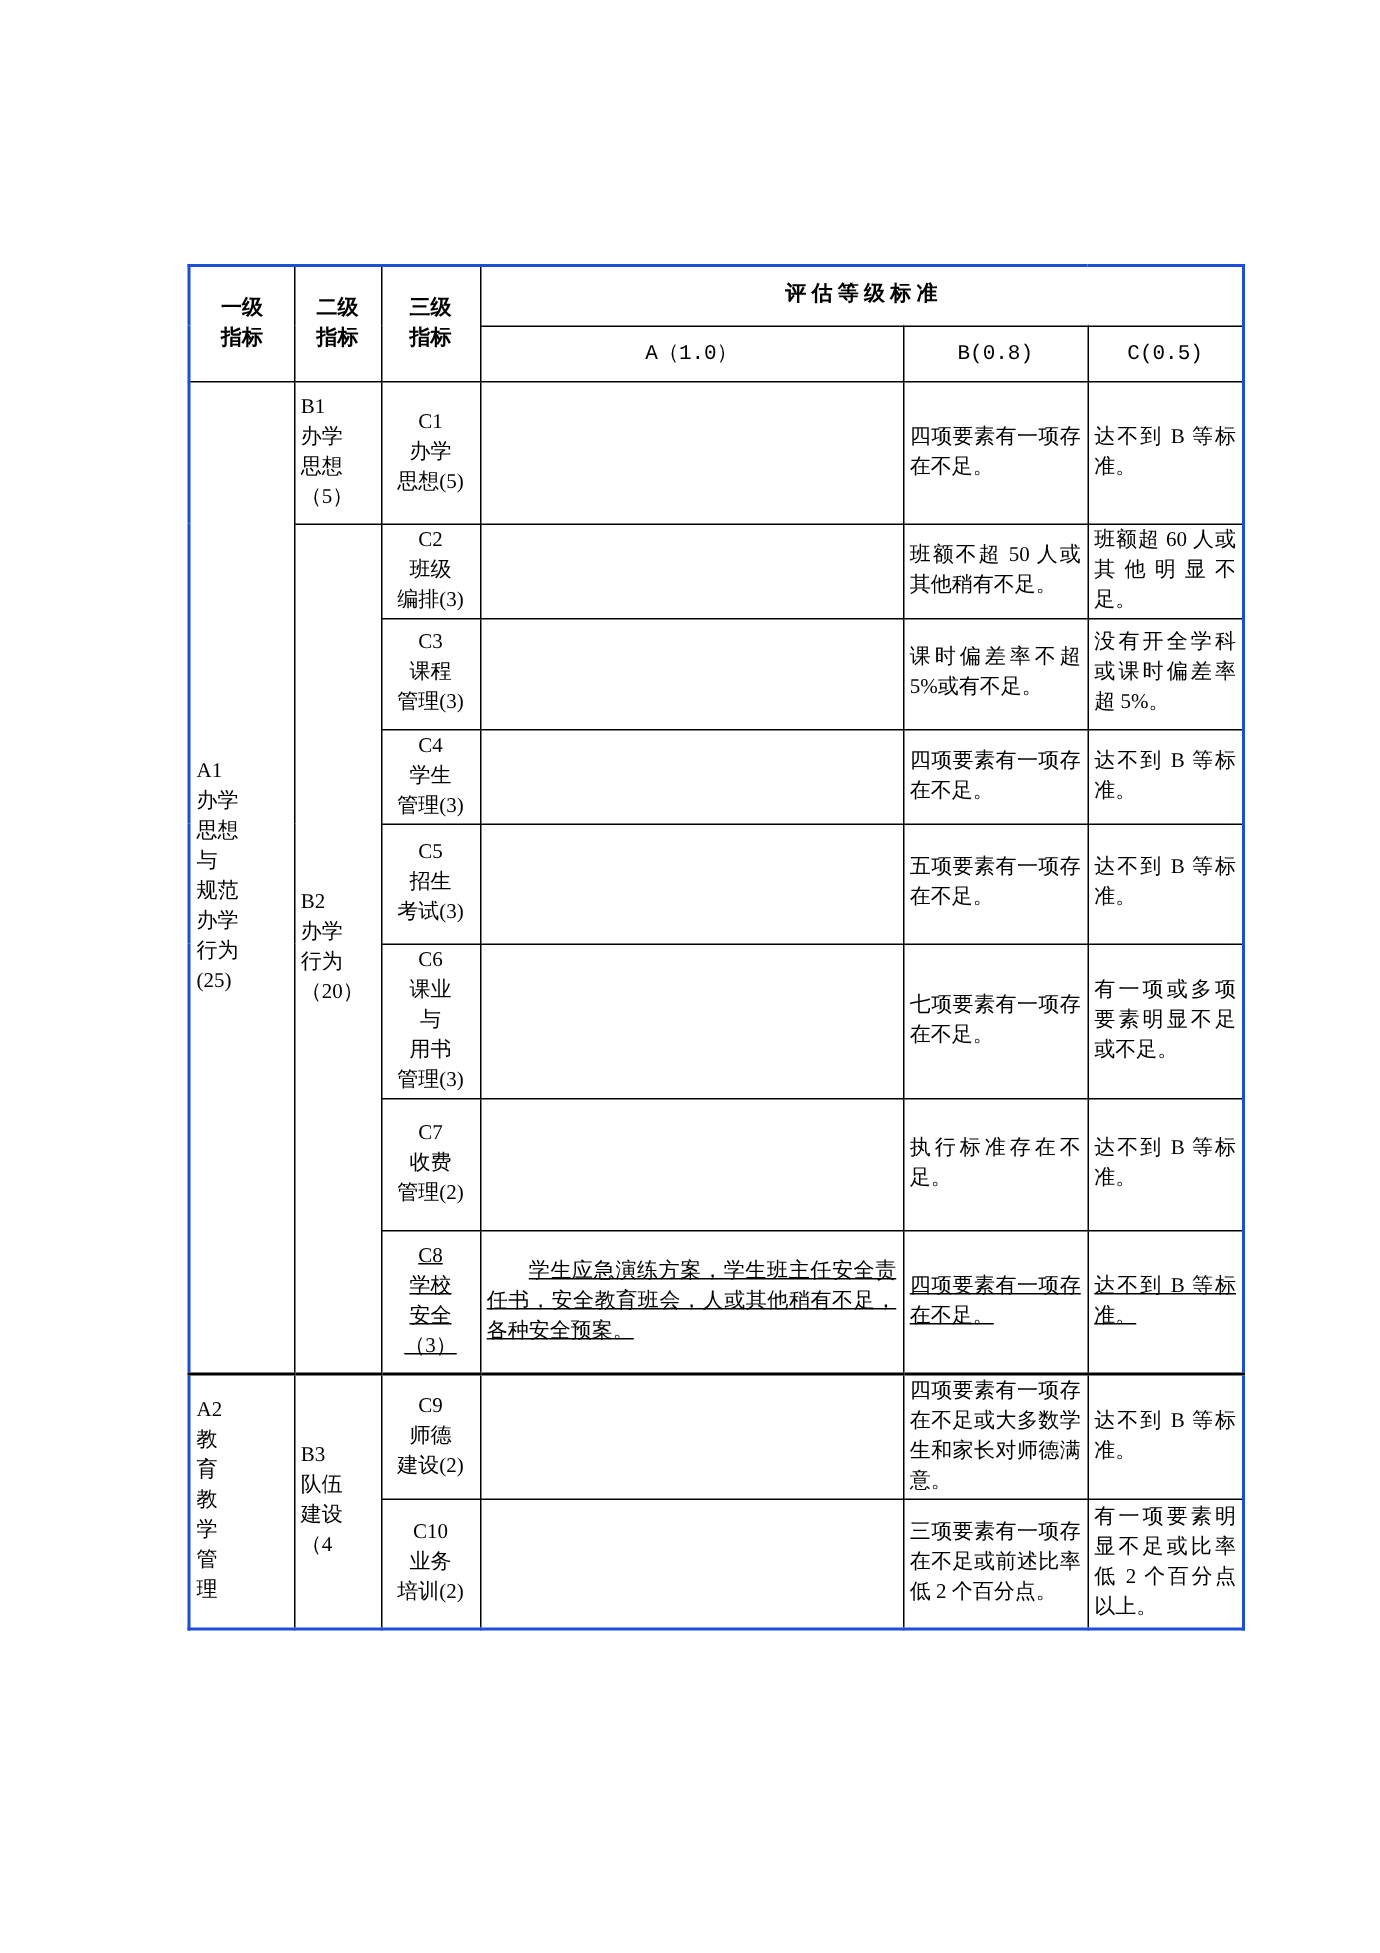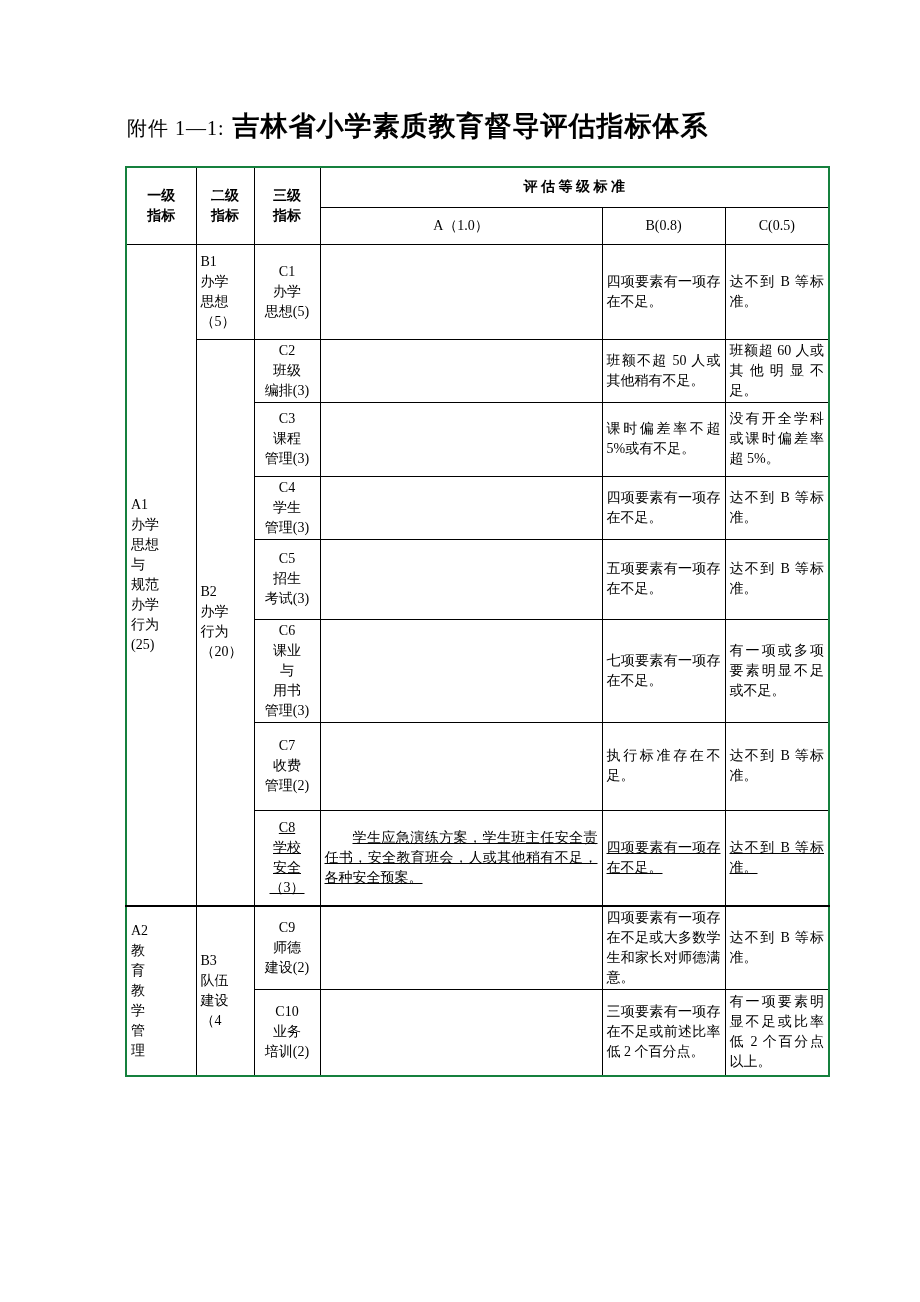--- a/index.html
+++ b/index.html
@@ -12,25 +12,25 @@
   .page { position: relative; width: 920px; height: 1302px; overflow: hidden; }
 
   .doc-title {
     position: absolute; left: 127px; top: 108px;
     white-space: nowrap;
   }
   .title-prefix { font-size: 20px; letter-spacing: 1px; }
   .title-main  { font-size: 27px; font-weight: bold; margin-left: 8px; letter-spacing: 1px; }
 
   table.eval-table {
-    position: absolute; left: 125px; top: 166px;
+    position: absolute; left: 125px; top: 176px;
     width: 703px;
     border-collapse: collapse;
     table-layout: fixed;
-    border: 2px solid #15803d;
+    border: 2px solid #1d4ed8;
   }
   .eval-table td {
     border: 1px solid #000;
     padding: 1px 4px;
     font-size: 14px;
     line-height: 20px;
     vertical-align: middle;
     overflow: hidden;
   }
   .preline { white-space: pre-line; }
@@ -65,40 +65,37 @@
   }
   .bcell, .ccell {
     text-align: justify;
     line-height: 20px;
     padding: 1px 5px;
   }
   tr.section-start td { border-top-width: 2px; }
 
   
   tr.hr1 { height: 40px; }
-  tr.hr2 { height: 37px; }
+  tr.hr2 { height: 37px; font-family: Liberation Mono, monospace; }
   tr.r1  { height: 95px; }
   tr.r2  { height: 62px; }
   tr.r3  { height: 74px; }
   tr.r4  { height: 63px; }
   tr.r5  { height: 80px; }
   tr.r6  { height: 100px; }
   tr.r7  { height: 88px; }
   tr.r8  { height: 96px; text-decoration: underline; }
   tr.r9  { height: 83px; }
   tr.r10 { height: 86px; padding-left: 44px; }
 </style>
 </head>
 <body>
 
 <div class="page">
 
-  <div class="doc-title">
-    <span class="title-prefix">附件 1—1:</span><span class="title-main">吉林省小学素质教育督导评估指标体系</span>
-  </div>
 
   <table class="eval-table">
     <colgroup>
       <col style="width:70px">
         <col style="width:58px">
         <col style="width:66px">
       <col style="width:282px">
         <col style="width:123px">
         <col style="width:104px">
     </colgroup>

